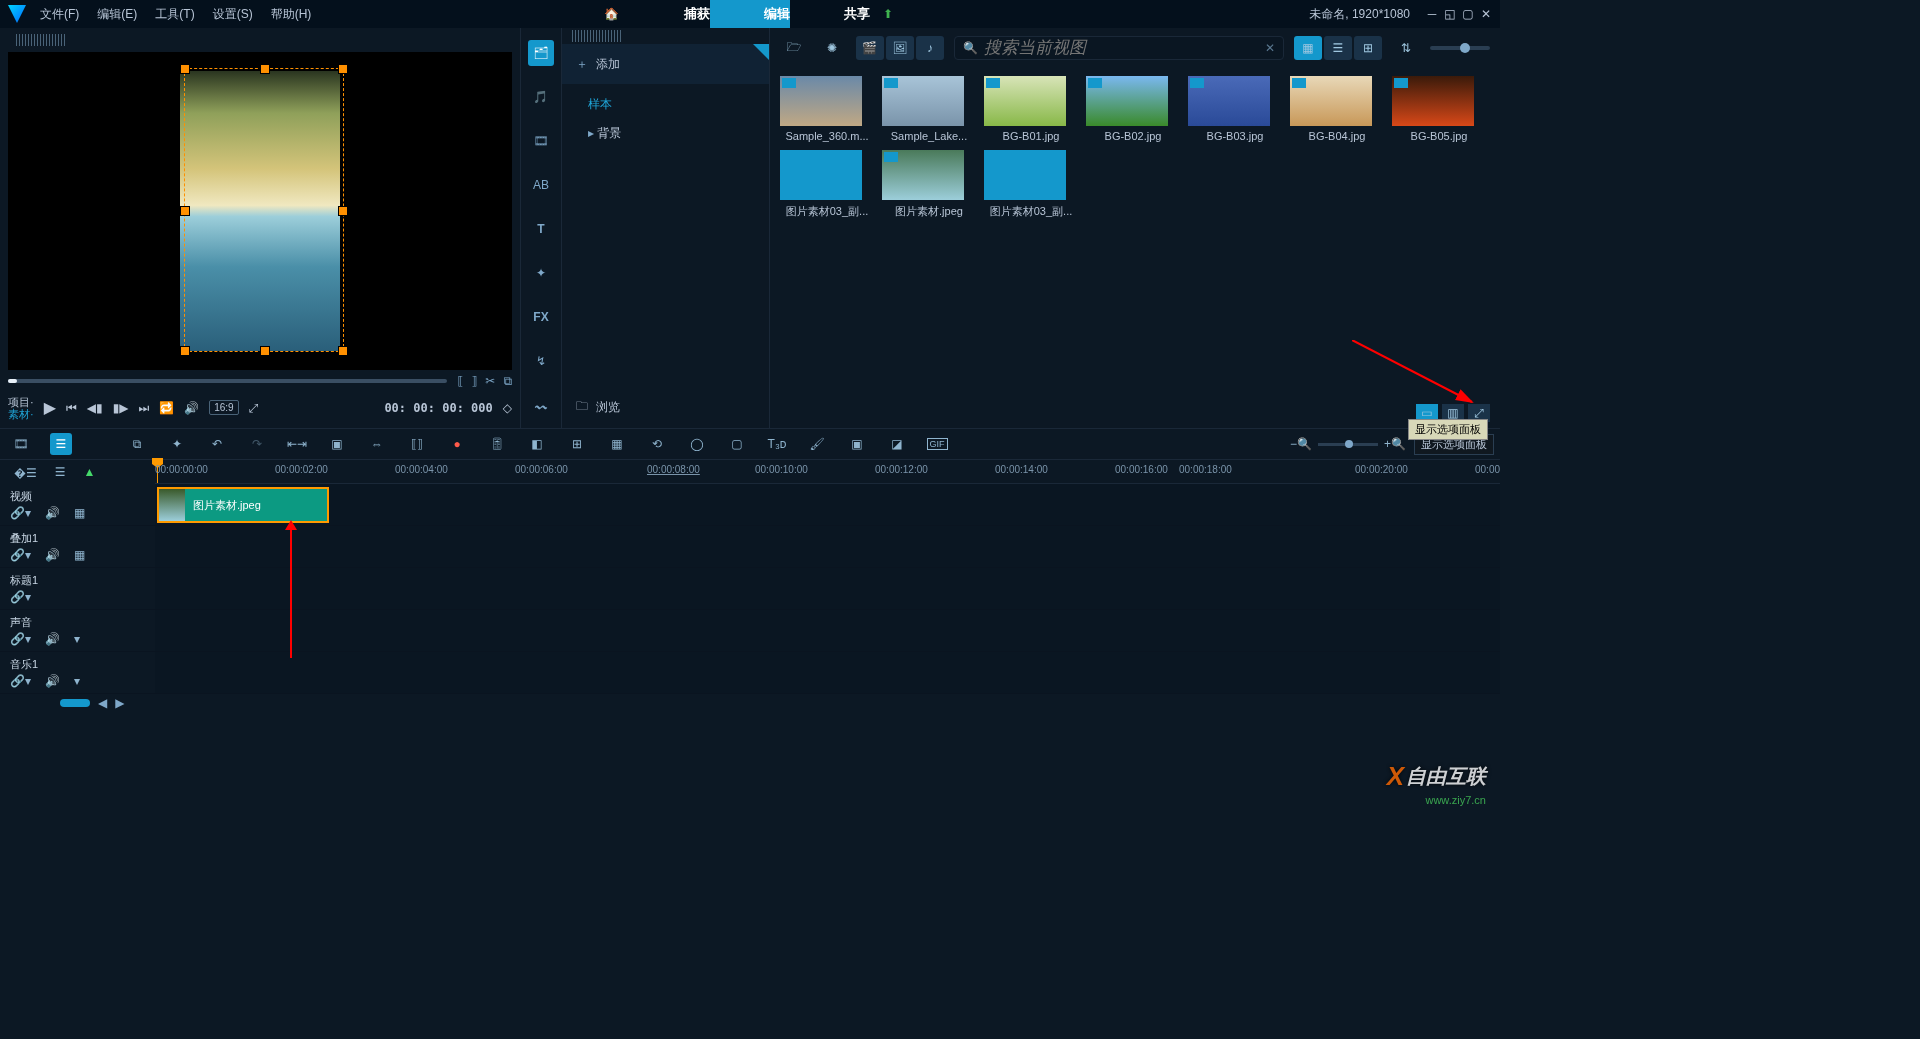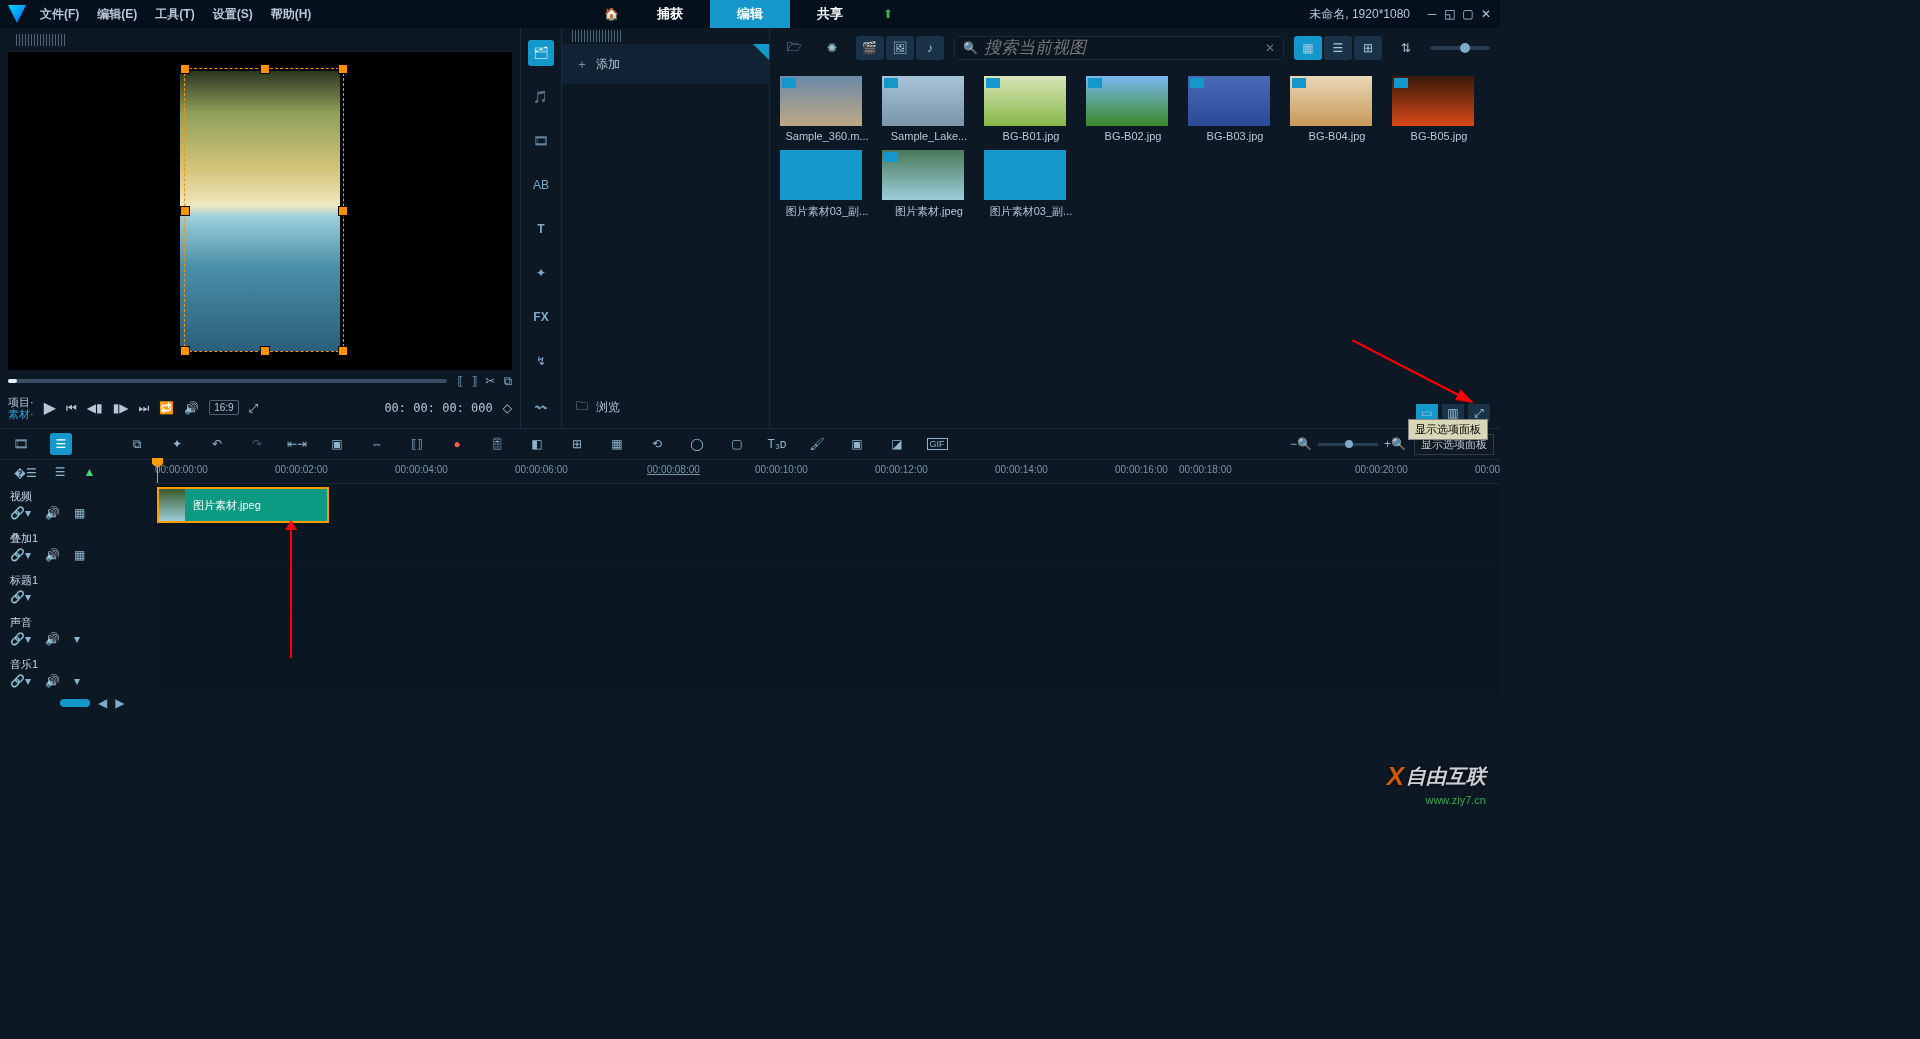--- a/index.html
+++ b/index.html
@@ -20,24 +20,24 @@
   display: flex;
   align-items: center;
   padding: 0 8px;
   background: #04101c;
 }
 .titlebar .logo {
   width: 18px; height: 18px; margin-right: 14px;
   background: linear-gradient(135deg,#00d4ff,#0066ff);
   clip-path: polygon(0 0, 50% 100%, 100% 0);
 }
-.titlebar .menus { display: flex; gap: 18px; font-weight: bold; }
+.titlebar .menus { display: flex; gap: 18px; }
 .titlebar .centertabs { position:absolute; left:50%; transform:translateX(-50%); display:flex; align-items:center; height:28px; }
 .titlebar .centertabs .home-icon { width:36px; height:28px; display:flex; align-items:center; justify-content:center; background:#04101c; color:#7fa8c9; }
-.titlebar .centertabs .tab { width:80px; text-align:center; line-height:28px; font-weight:bold; color:#fff; font-size:13px; }
+.titlebar .centertabs .tab { width:80px; text-align:right; line-height:28px; font-weight:bold; color:#fff; font-size:13px; }
 .titlebar .centertabs .tab.capture { background:#04101c;}
 .titlebar .centertabs .tab.edit { background:#1498cc; }
 .titlebar .centertabs .tab.share {  }
 .titlebar .centertabs .upload { width:36px; display:flex; align-items:center; justify-content:center; color:#3fb24f; }
 .titlebar .right { margin-left:auto; display:flex; align-items:center; gap:8px; }
 .titlebar .right .winbtns { display:flex; gap:6px; margin-left:8px; }
 .titlebar .right .winbtns span { width:12px; height:12px; display:inline-flex; align-items:center; justify-content:center; cursor:pointer; }
 
 
 .grip-dots { height:12px; background:
@@ -69,21 +69,21 @@
 .sel-box { position:absolute; border:1px dashed #ff9000; }
 .handle { position:absolute; width:10px; height:10px; background:#ff9000; border:1px solid #000; }
 .preview-scrub { margin-top:4px; display:flex; align-items:center; gap:10px; }
 .preview-scrub .bar { flex:1; height:4px; background:#3a4e63; border-radius:2px; position:relative; }
 .preview-scrub .bar::before { content:""; position:absolute; left:0; width:2%; height:100%; background:#e8f0f8; border-radius:2px; }
 .preview-scrub .right-icons { display:flex; gap:8px; color:#7fa8c9; }
 .preview-controls { display:flex; align-items:center; gap:10px; margin-top:8px; color:#b8c5d6; }
 .preview-controls .label { font-size:11px; line-height:1.1; text-align:right; }
 .preview-controls .btn { cursor:pointer; color:#b8c5d6; }
 .preview-controls .play { font-size:16px; }
-.preview-controls .timecode { margin-left:auto; font-family:monospace; font-size:12px; }
+.preview-controls .timecode { margin-left:auto; font-family:monospace; font-size:12px;font-weight:bold; }
 .preview-controls .ratio { font-size:10px; border:1px solid #4a6378; padding:1px 4px; border-radius:2px; }
 
 
 .vbar {
   width: 42px;
   background:#0c1824;
   border-left:1px solid #1a2838;
   border-right:1px solid #1a2838;
   padding-top:12px;
   display:flex; flex-direction:column; align-items:center; gap:18px;
@@ -263,20 +263,24 @@
       </div>
     <div class="vicon">↯</div>
     <div class="vicon">〰</div>
   </div>
 
   <div class="addpanel">
     <div class="grip-dots" style="margin-left:10px"></div>
     <div class="addheader">
       <span class="plus">＋</span>
       <span>添加</span>
+    </div>
+    <div class="tree">
+      <div class="item">样本</div>
+      <div class="item sub">背景</div>
     </div>
     <div class="browse">
       <span>🗀</span>
       <span>浏览</span>
     </div>
   </div>
 
   <div class="library">
     <div class="lib-toolbar">
       <div class="ibtn plain">🗁</div>

